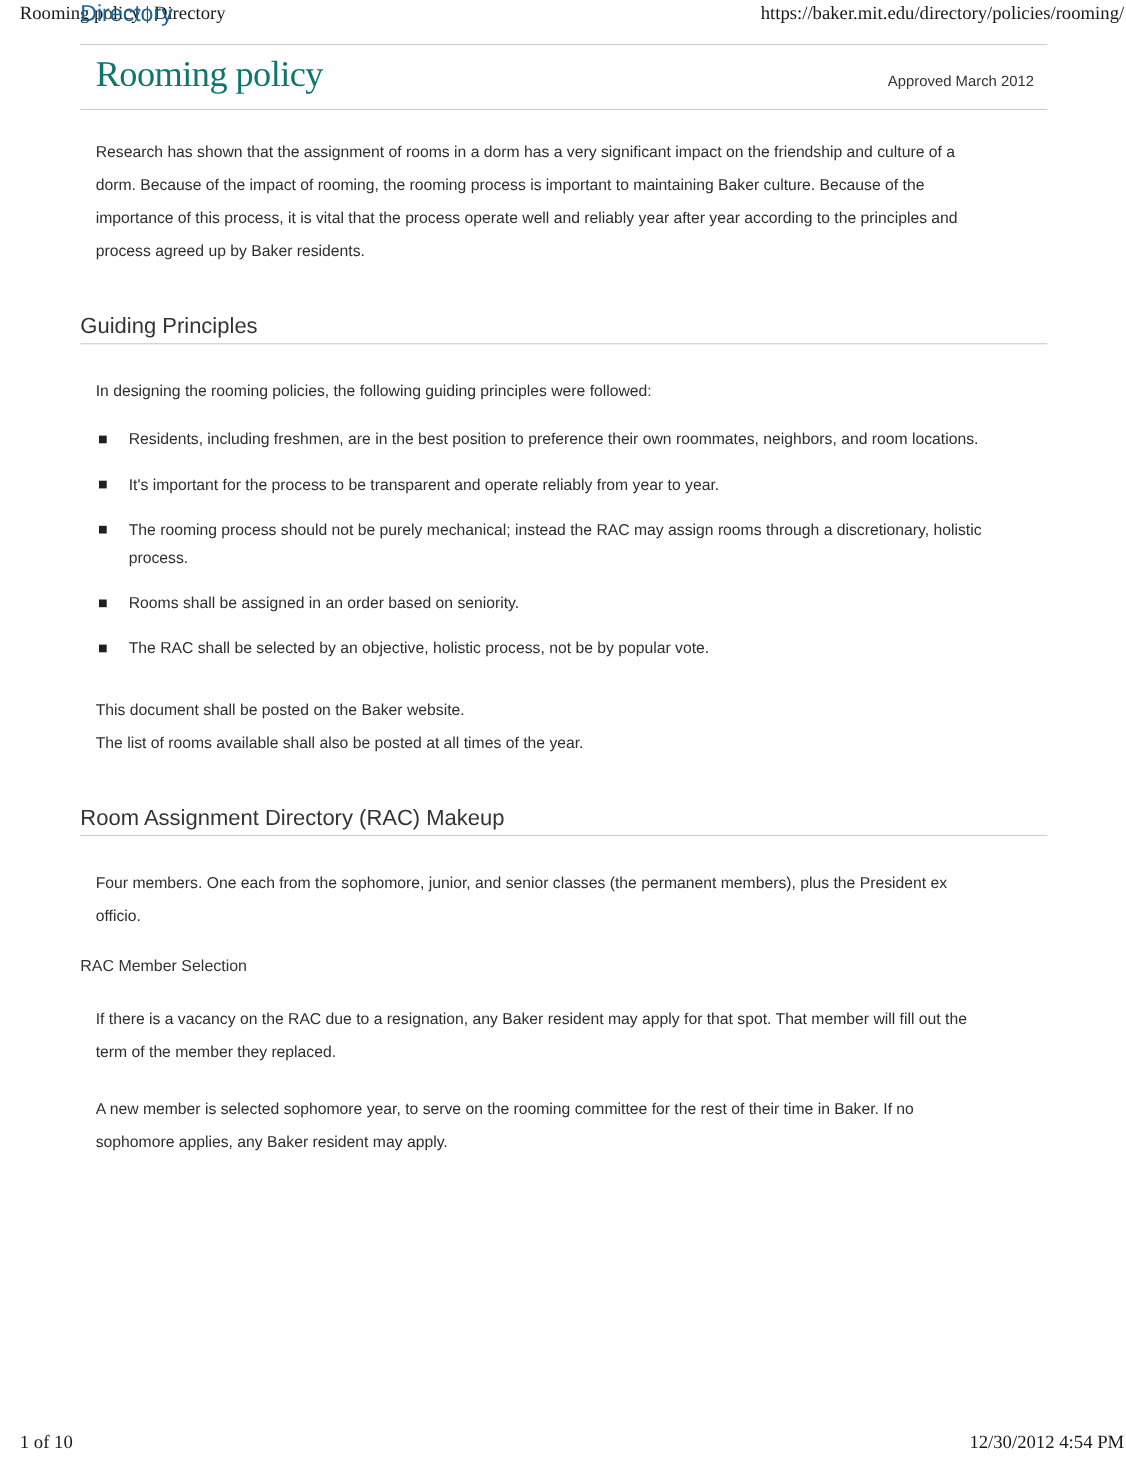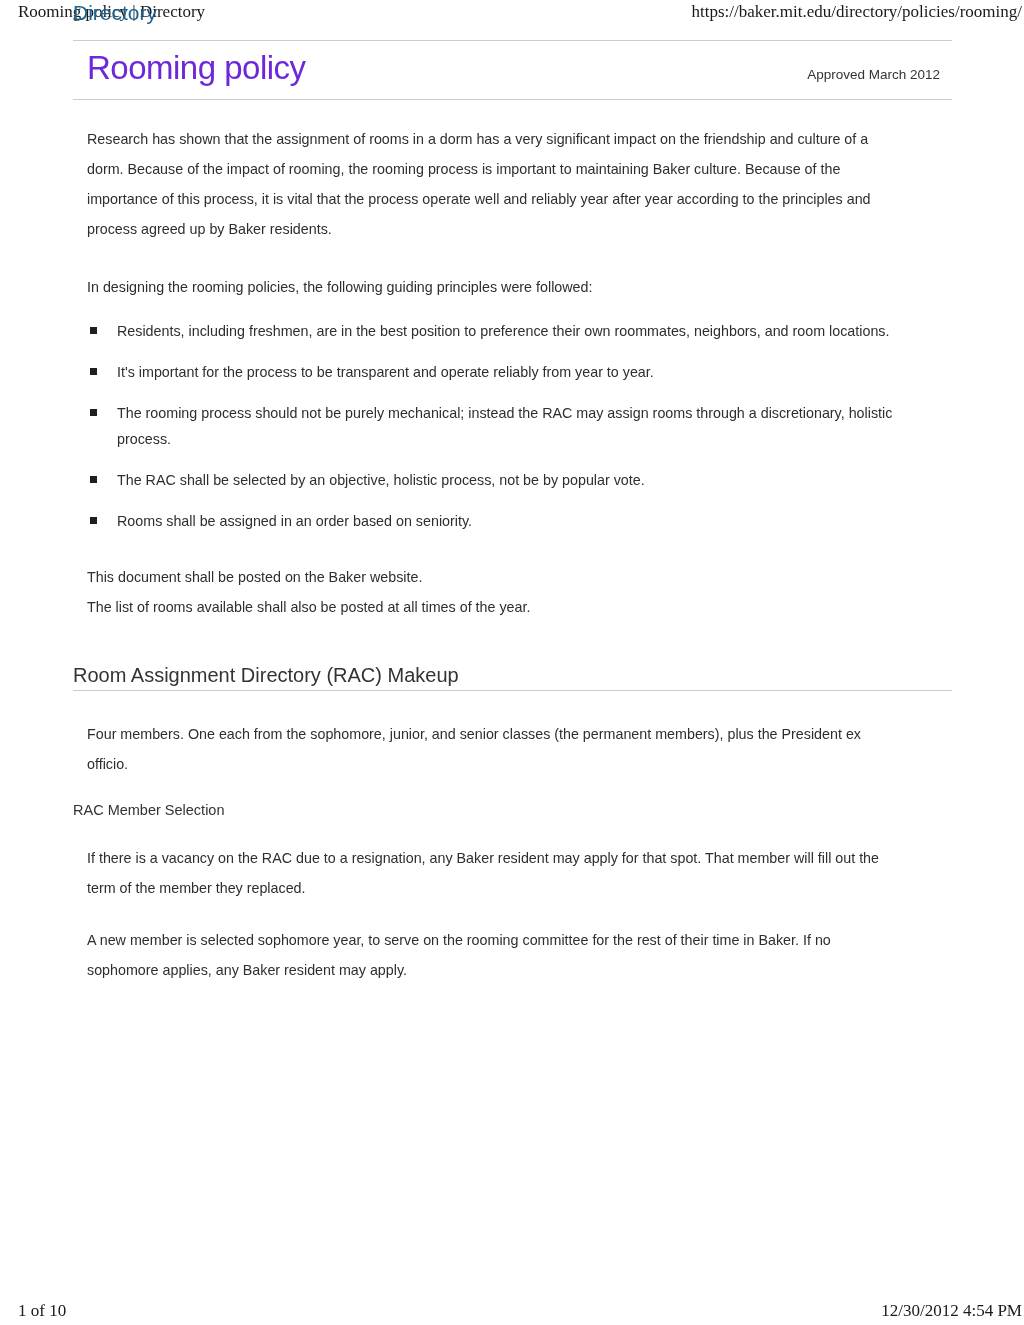--- a/index.html
+++ b/index.html
@@ -34,21 +34,21 @@
   .kicker{
     margin:30px 0 0 14px;
     font-size:14px;font-weight:bold;line-height:16px;color:#222222;
   }
   .title-row{
     margin:8px 0 0 14px;
     display:flex;justify-content:space-between;align-items:baseline;
   }
   .page-title{
     font-size:33px;line-height:38px;font-weight:normal;margin:0;
-    color:#6d28d9;letter-spacing:-0.5px;
+    color:#0f766e;letter-spacing:-0.5px;font-family:Liberation Serif, serif;
   }
   .approved{
     font-size:13.5px;color:#333333;padding-right:12px;
   }
   .divider{
     border:none;border-top:1px solid #cccccc;margin:12px 0 0 0;height:0;
   }
   .para{
     margin:24px 0 0 14px;
     font-size:14.3px;line-height:30px;color:#2e2e2e;
@@ -98,42 +98,43 @@
     <h1 class="page-title">Rooming policy</h1>
     <span class="approved">Approved March 2012</span>
   </div>
   <hr class="divider">
 
   <p class="para">Research has shown that the assignment of rooms in a dorm has a very significant impact on the friendship and culture of a
 dorm. Because of the impact of rooming, the rooming process is important to maintaining Baker culture. Because of the
 importance of this process, it is vital that the process operate well and reliably year after year according to the principles and
 process agreed up by Baker residents.</p>
 
+  <h2 class="section-heading">Guiding Principles</h2>
   <p class="para section-intro">In designing the rooming policies, the following guiding principles were followed:</p>
   <ul class="bullet-list">
     <li>
       <span class="marker"></span>
       <span class="li-text">Residents, including freshmen, are in the best position to preference their own roommates, neighbors, and room locations.</span>
     </li>
     <li>
       <span class="marker"></span>
       <span class="li-text">It's important for the process to be transparent and operate reliably from year to year.</span>
     </li>
     <li>
       <span class="marker"></span>
       <span class="li-text">The rooming process should not be purely mechanical; instead the RAC may assign rooms through a discretionary, holistic
 process.</span>
     </li>
     <li>
       <span class="marker"></span>
-      <span class="li-text">The RAC shall be selected by an objective, holistic process, not be by popular vote.</span>
+      <span class="li-text">Rooms shall be assigned in an order based on seniority.</span>
     </li>
     <li>
       <span class="marker"></span>
-      <span class="li-text">Rooms shall be assigned in an order based on seniority.</span>
+      <span class="li-text">The RAC shall be selected by an objective, holistic process, not be by popular vote.</span>
     </li>
   </ul>
 
   <p class="para section-intro">This document shall be posted on the Baker website.</p>
   <p class="para tight">The list of rooms available shall also be posted at all times of the year.</p>
 
   <h2 class="section-heading">Room Assignment Directory (RAC) Makeup</h2>
   <p class="para section-intro">Four members. One each from the sophomore, junior, and senior classes (the permanent members), plus the President ex
 officio.</p>
   <h3 class="sub-heading">RAC Member Selection</h3>

